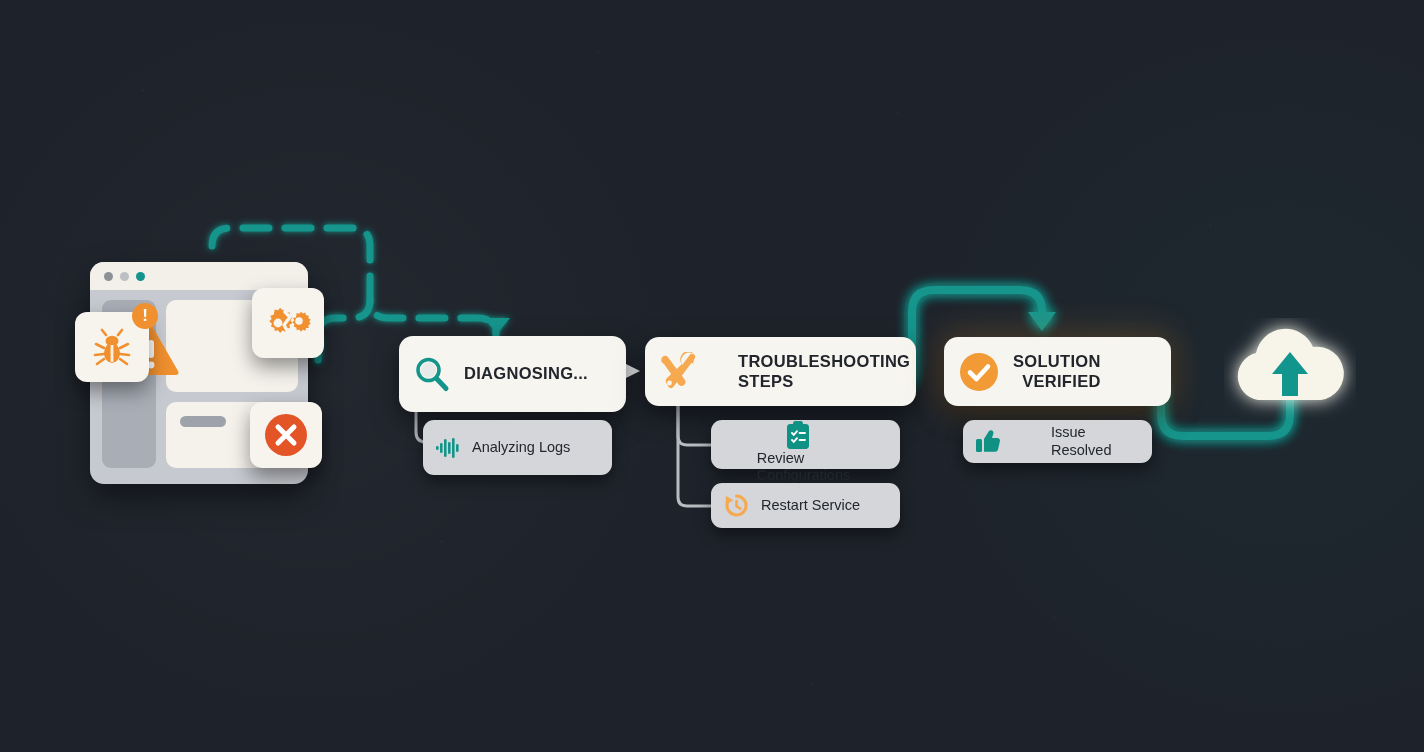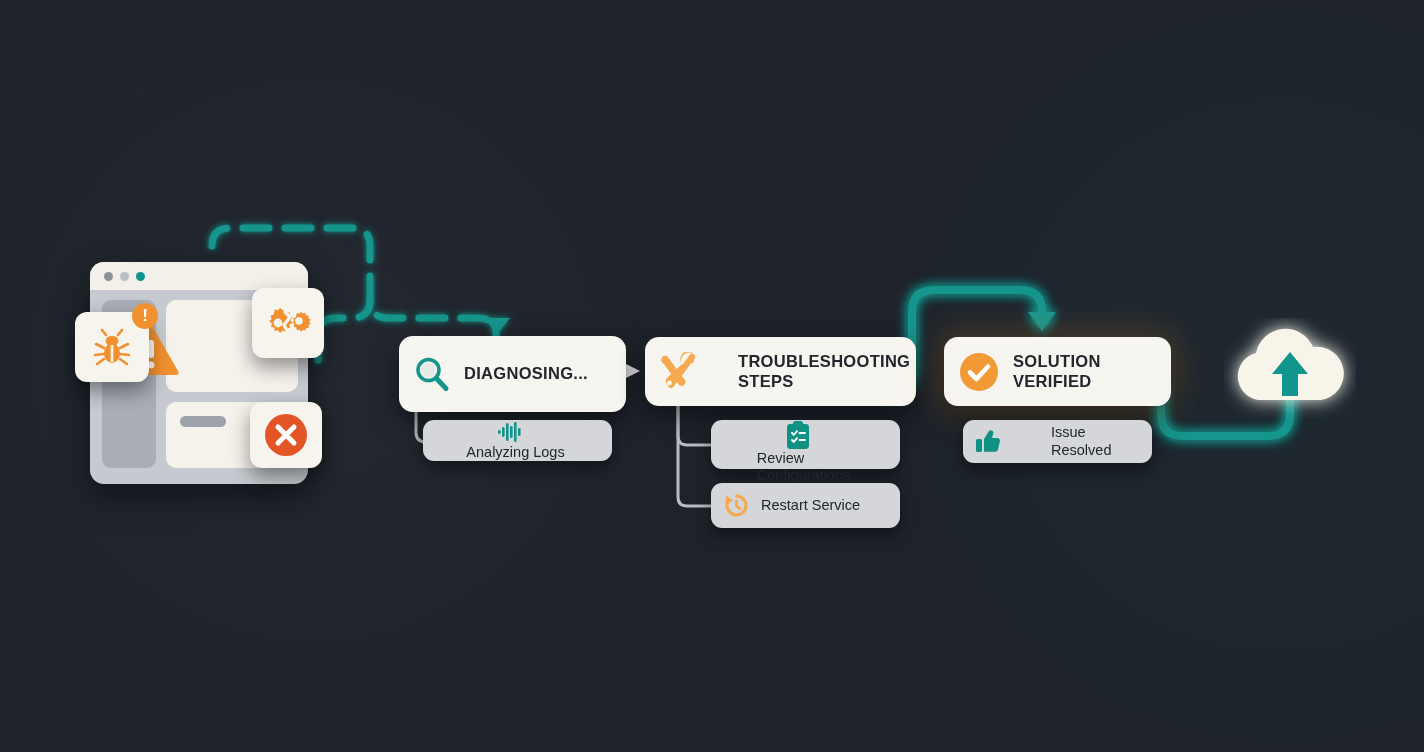--- a/index.html
+++ b/index.html
@@ -96,35 +96,35 @@
     box-shadow: 0 10px 26px rgba(0,0,0,0.5);
   }
   .node .n-icon { flex: 0 0 auto; margin-right: 13px; display: flex; }
   .node .n-label {
     font-size: 16.5px; font-weight: bold; color: #22262c;
     letter-spacing: 0.3px; line-height: 1.18; white-space: pre-line;
   }
   #node-diagnosing     { left: 399px;  top: 336px; width: 195px; height: 76px; }
   #node-troubleshooting{ left: 645px;  top: 337px; width: 239px; height: 69px; gap: 24px; }
   #node-solution       { left: 944px;  top: 337px; width: 195px; height: 69px;
-                         box-shadow: 0 0 32px 6px rgba(244,160,60,0.22), 0 10px 26px rgba(0,0,0,0.5); }
+                         box-shadow: 0 0 32px 6px rgba(244,160,60,0.22), 0 10px 26px rgba(0,0,0,0.5); text-align: right; }
 
   .subnode {
     position: absolute;
     background: #d4d6d9;
     border-radius: 11px;
     display: flex; align-items: center;
     padding: 0 16px 0 12px;
     box-shadow: 0 7px 16px rgba(0,0,0,0.45);
   }
   .subnode .s-icon { flex: 0 0 auto; margin-right: 11px; display: flex; }
   .subnode .s-label {
     font-size: 14.5px; color: #23272d; line-height: 1.2; white-space: pre-line;
   }
-  #sub-analyzing { left: 423px; top: 420px; width: 161px; height: 41px; flex-direction: column; }
+  #sub-analyzing { left: 423px; top: 420px; width: 161px; height: 55px; }
   #sub-review    { left: 711px; top: 420px; width: 161px; height: 49px; flex-direction: column; }
   #sub-restart   { left: 711px; top: 483px; width: 161px; height: 45px; }
   #sub-issue     { left: 963px; top: 420px; width: 161px; height: 43px; gap: 39px; }
 
   
   #cloud-upload { position: absolute; left: 1224px; top: 318px; width: 132px; height: 100px; }
 </style>
 </head>
 <body>
 

